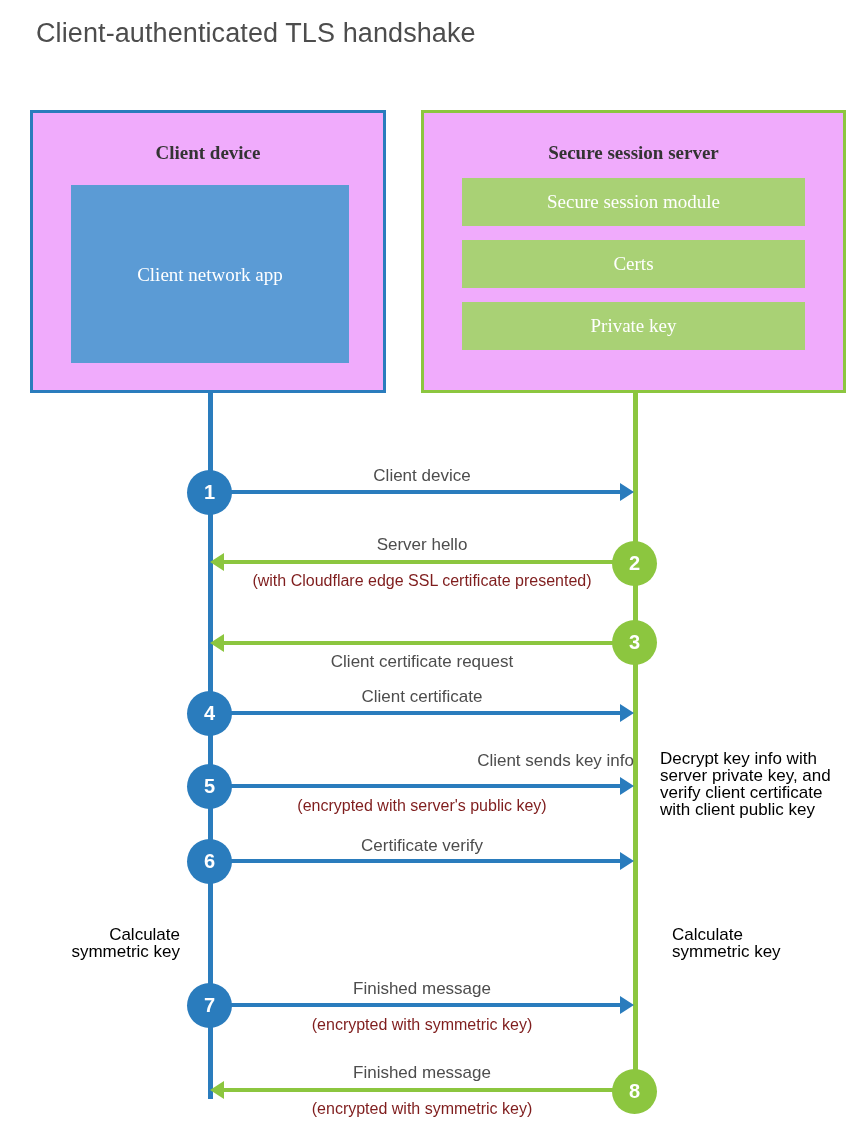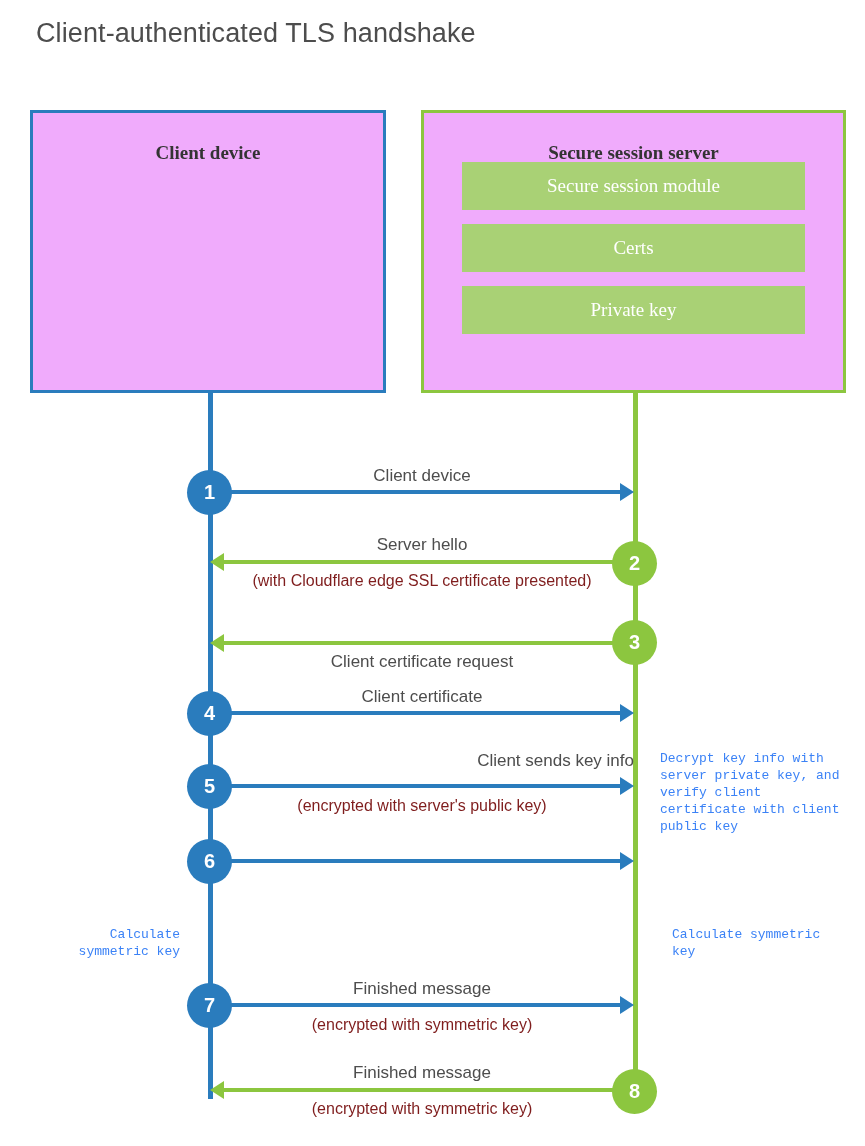--- a/index.html
+++ b/index.html
@@ -81,21 +81,21 @@
     align-items: center;
     justify-content: center;
     text-align: center;
   }
   .client-app span { display: block; padding: 0 10px; }
 
   
   .server-bars {
     position: absolute;
     left: 38px;
-    top: 49px;
+    top: 65px;
     width: 343px;
   }
   .server-bar {
     height: 48px;
     background: #A9D175;
     color: #ffffff;
     font-size: 19px;
     display: flex;
     align-items: center;
     justify-content: center;
@@ -168,37 +168,39 @@
     position: absolute;
     text-align: center;
     color: #7f1d1d;
     font-size: 16px;
     white-space: nowrap;
   }
 
   
   .side-note {
     position: absolute;
-    color: #3b82f6;
-    font-size: 13px;
+    color: #000000;
+    font-size: 17px;
     line-height: 17px;
-    font-family: Liberation Mono, monospace;
   }
   .side-note.right-align { text-align: right; }
   .side-note.left-align { text-align: left; }
 </style>
 </head>
 <body>
 
 <div id="stage">
 
   <div class="title">Client-authenticated TLS handshake</div>
 
   <div class="actor-box client">
     <div class="actor-title">Client device</div>
+    <div class="client-app">
+      <span>Client network app</span>
+    </div>
   </div>
 
   <div class="actor-box server">
     <div class="actor-title">Secure session server</div>
     <div class="server-bars">
       <div class="server-bar">Secure session module</div>
       <div class="server-bar">Certs</div>
       <div class="server-bar">Private key</div>
     </div>
   </div>
@@ -228,20 +230,21 @@
   <div class="step-circle blue" style="left:187px; top:691px;">4</div>
 
   <div class="msg-label" style="left:210px; top:751px; width:424px;text-align:right;">Client sends key info</div>
   <div class="msg-line blue" style="left:210px; top:784px; width:410px;"></div>
   <div class="arrowhead right blue" style="left:620px; top:777px;"></div>
   <div class="msg-sub" style="left:210px; top:797px; width:424px;">(encrypted with server's public key)</div>
   <div class="step-circle blue" style="left:187px; top:764px;">5</div>
 
   <div class="side-note left-align" style="left:660px; top:750px; width:180px;">Decrypt key info with server private key, and verify client certificate with client public key</div>
 
+  <div class="msg-label" style="left:210px; top:836px; width:424px;">Certificate verify</div>
   <div class="msg-line blue" style="left:210px; top:859px; width:410px;"></div>
   <div class="arrowhead right blue" style="left:620px; top:852px;"></div>
   <div class="step-circle blue" style="left:187px; top:839px;">6</div>
 
   <div class="side-note right-align" style="left:40px; top:926px; width:140px;">Calculate symmetric key</div>
   <div class="side-note left-align" style="left:672px; top:926px; width:150px;">Calculate symmetric key</div>
 
   <div class="msg-label" style="left:210px; top:979px; width:424px;">Finished message</div>
   <div class="msg-line blue" style="left:210px; top:1003px; width:410px;"></div>
   <div class="arrowhead right blue" style="left:620px; top:996px;"></div>

